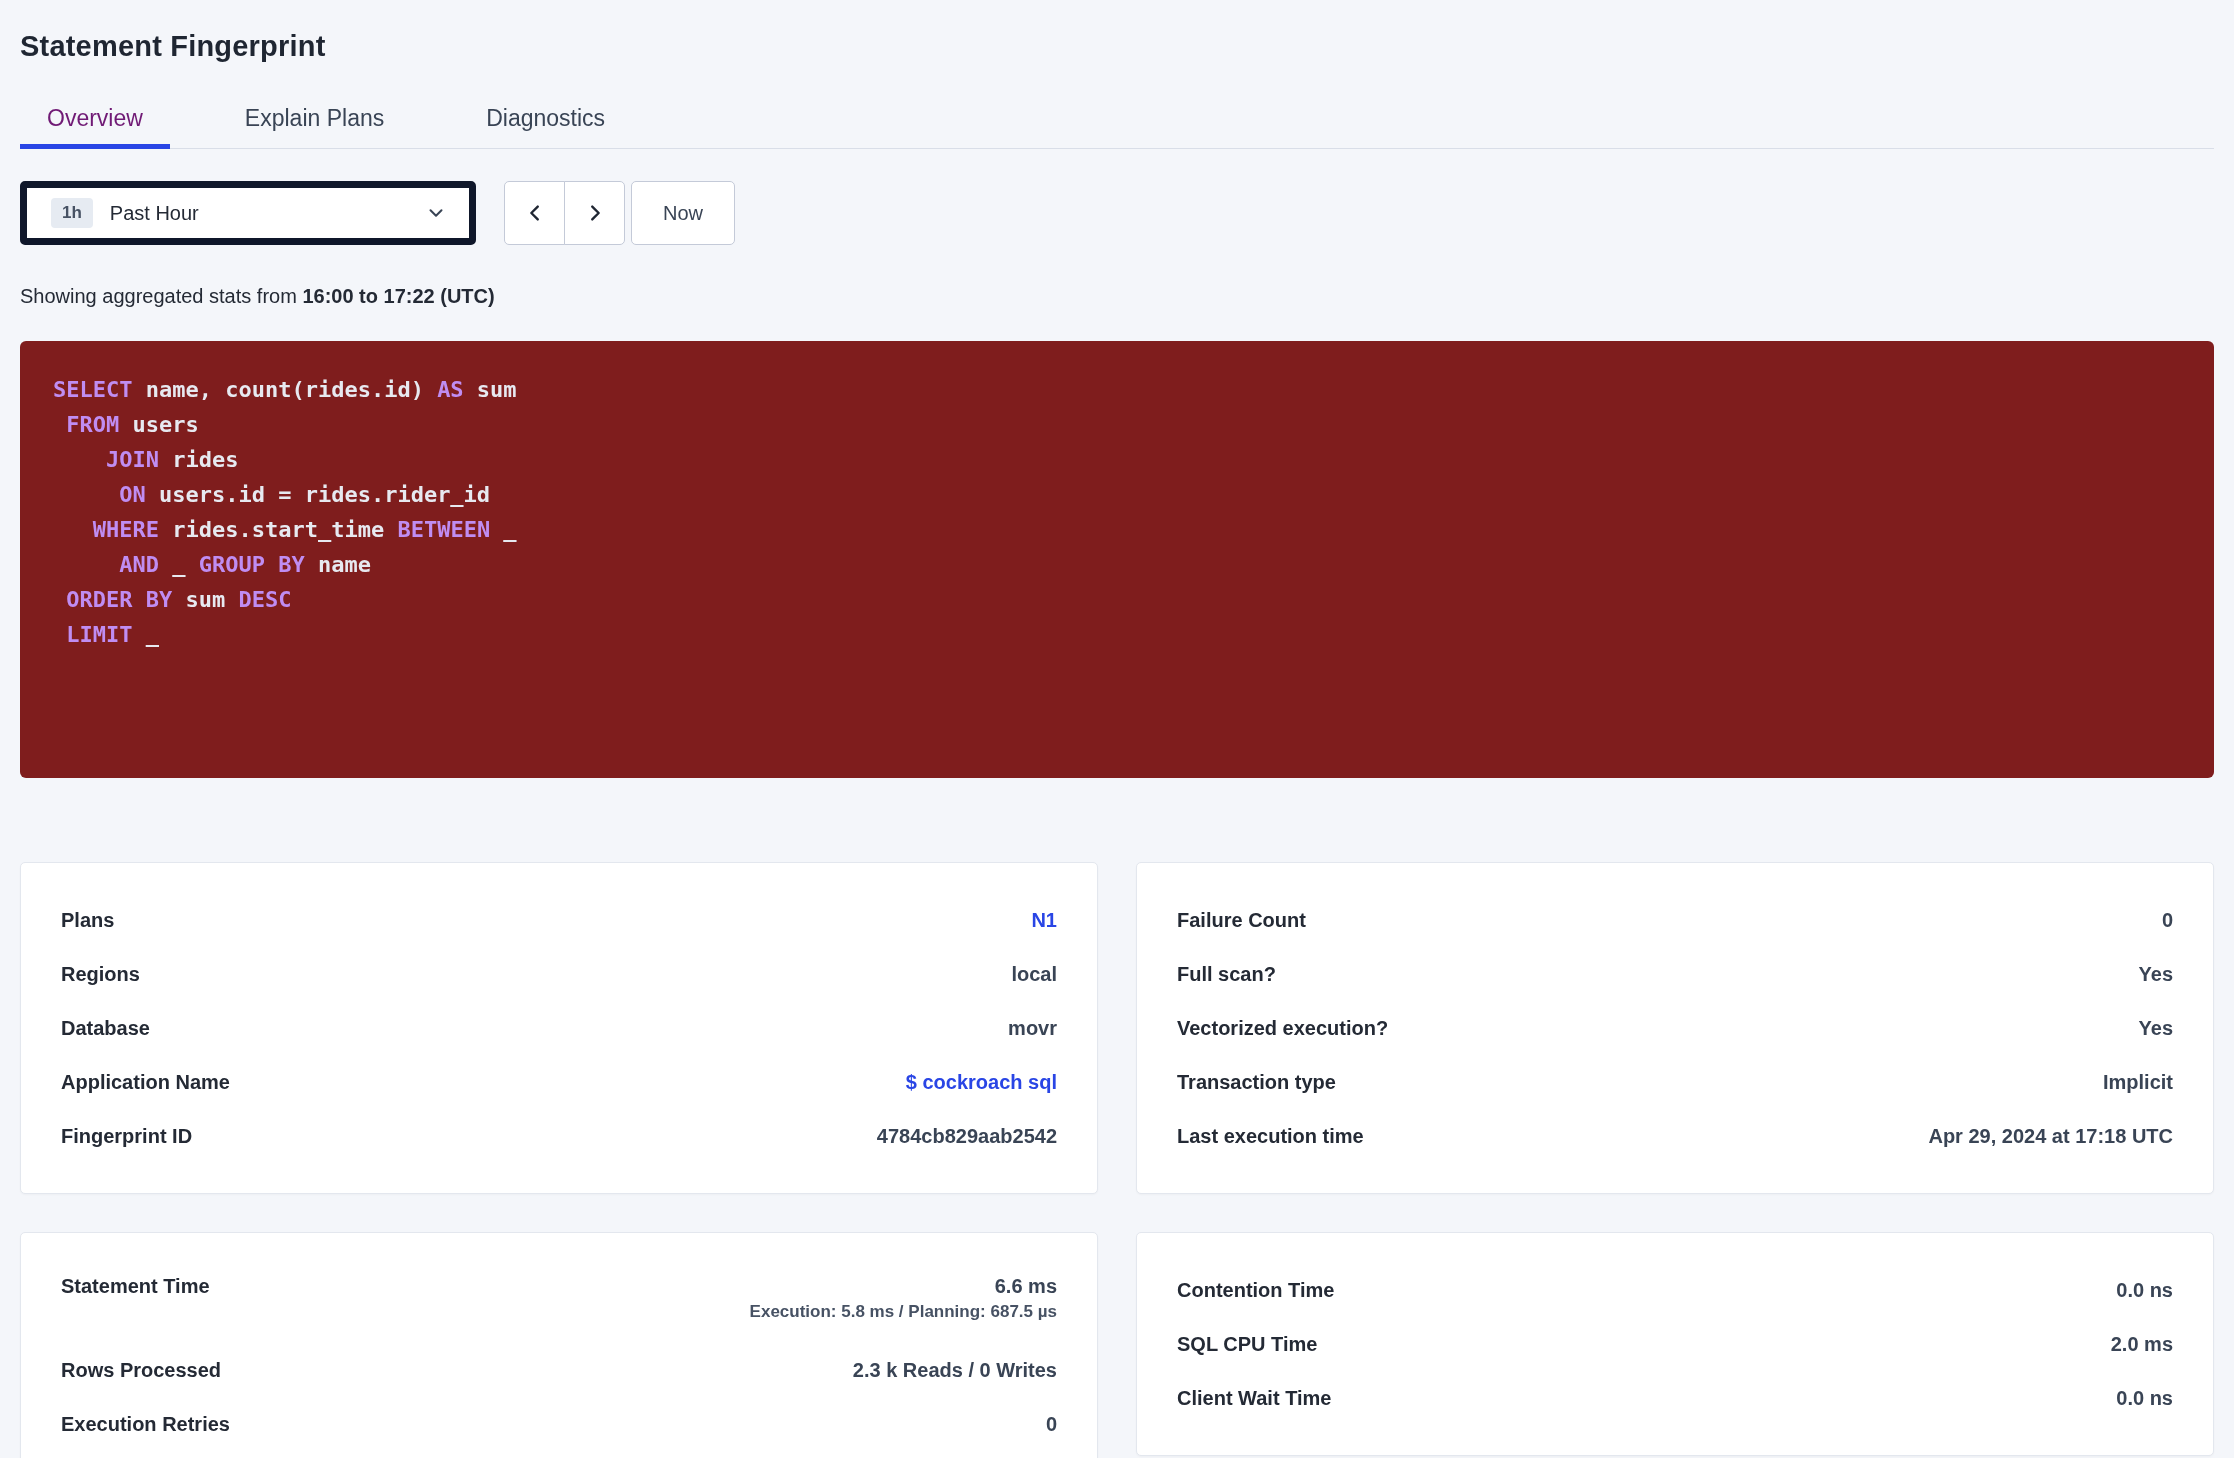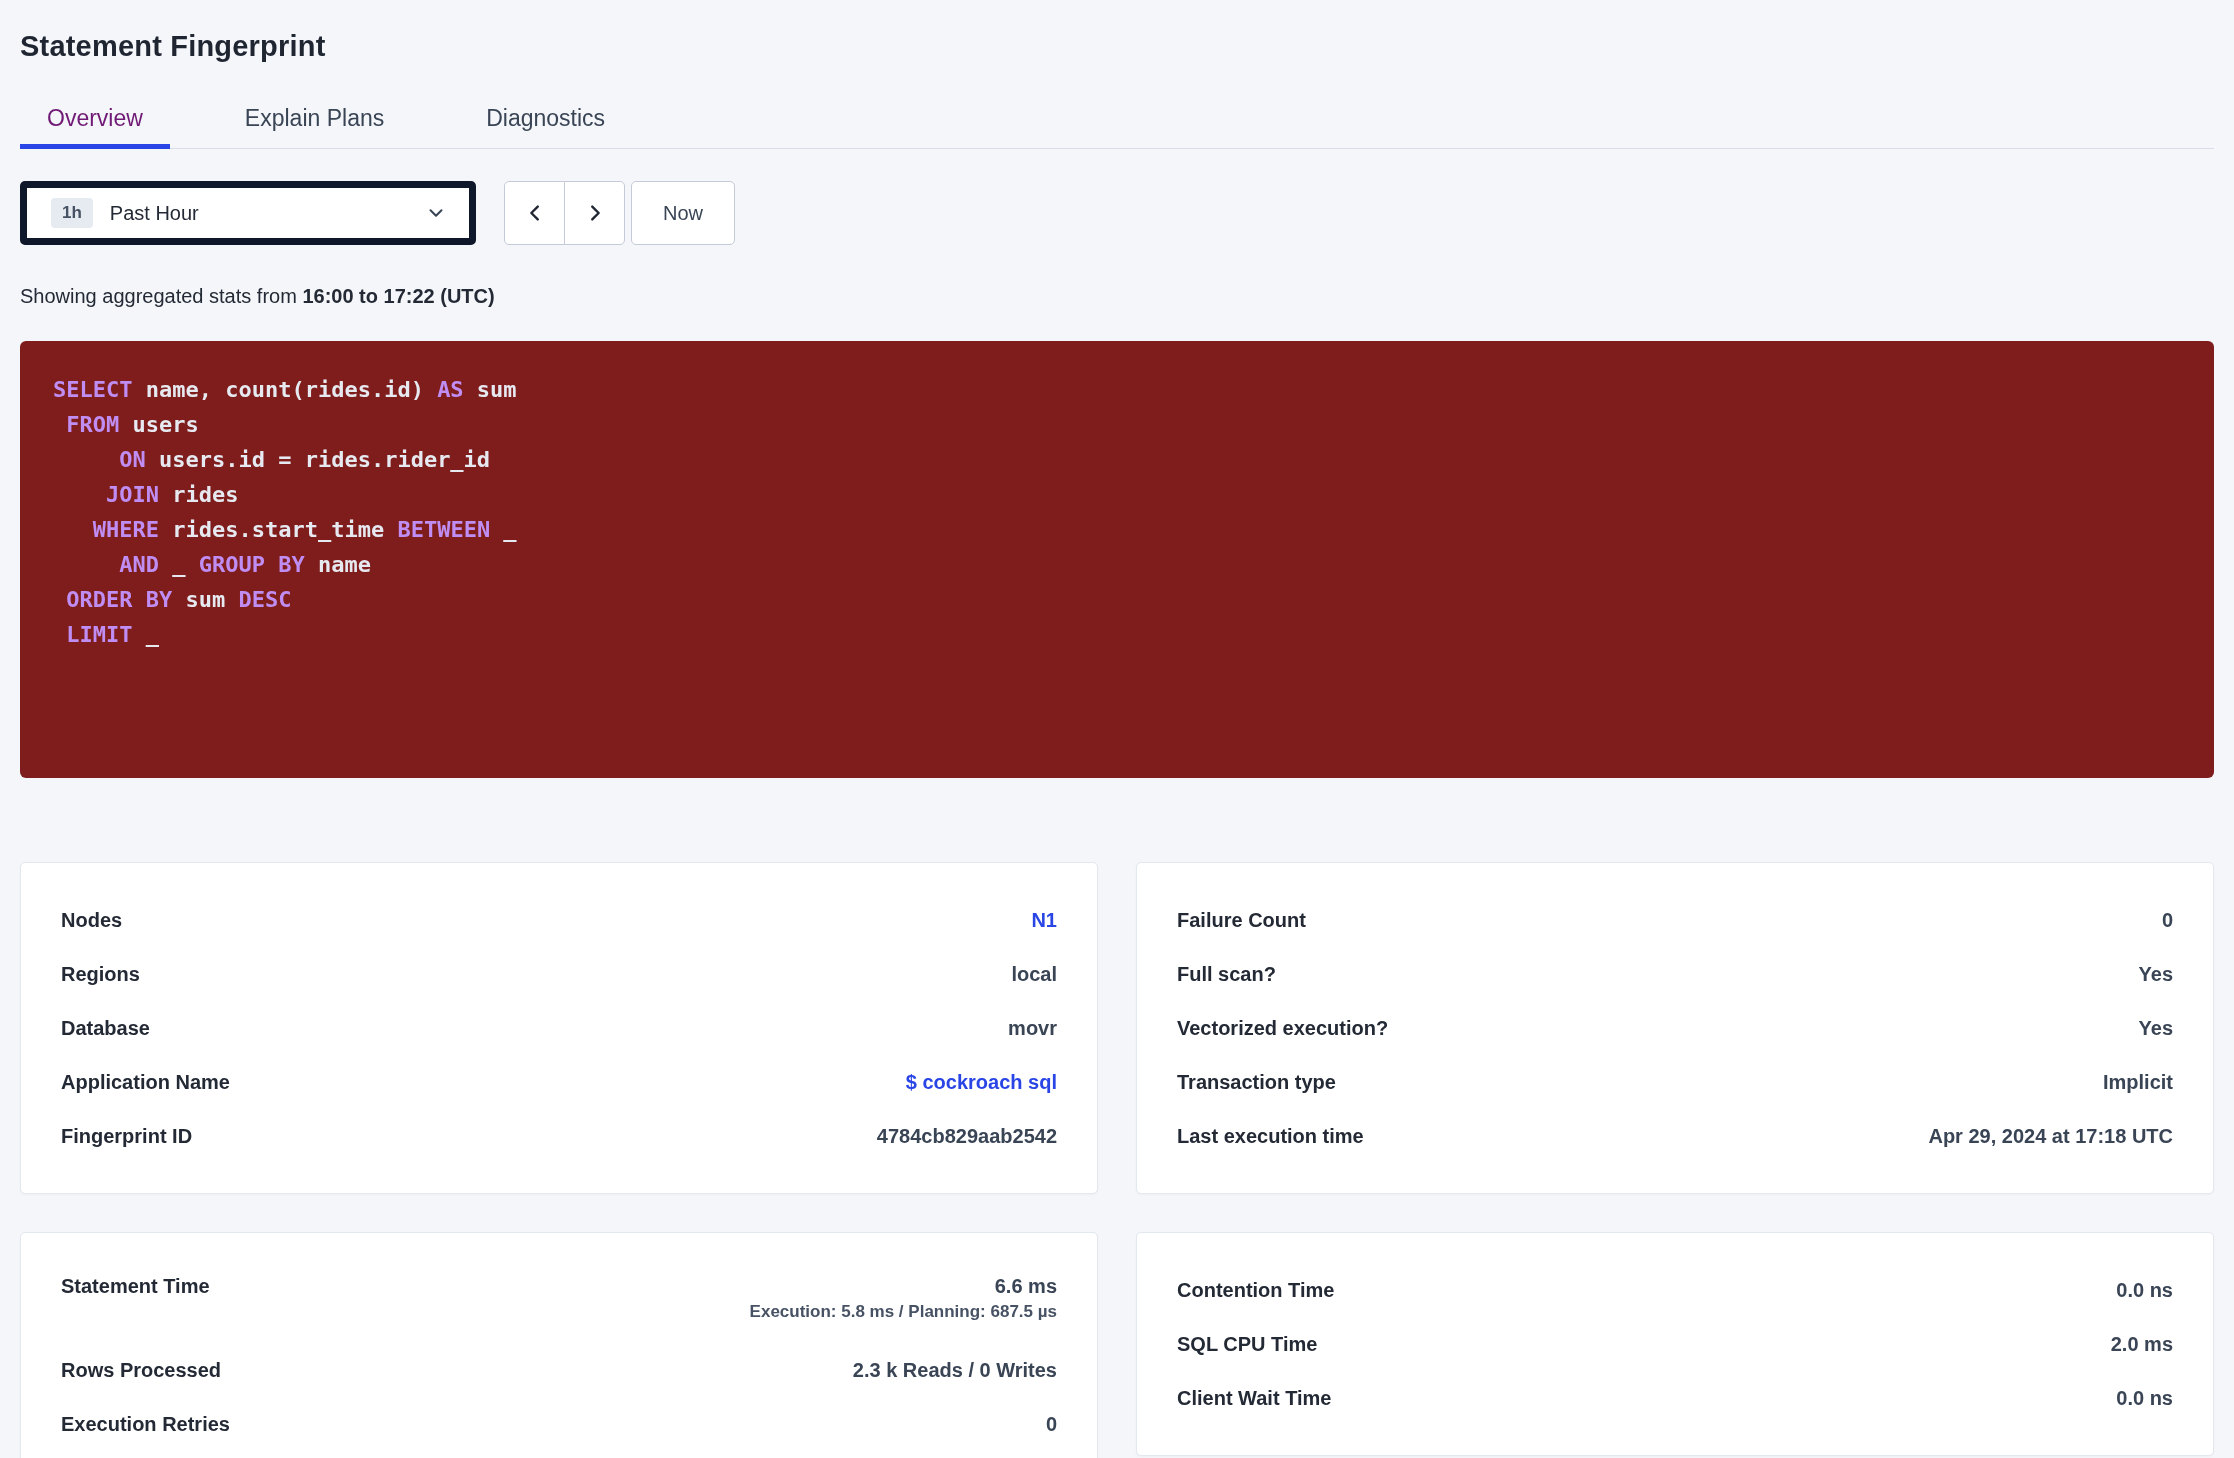--- a/index.html
+++ b/index.html
@@ -133,33 +133,33 @@
     </div>
     <button class="now-btn">Now</button>
   </div>
 
   <p class="caption"><span>Showing aggregated stats from </span><strong>16:00 to 17:22 (UTC)</strong></p>
 
   <div class="sql-box">
     <div>
         <div class="sql-line"><span class="kw">SELECT</span><span> name, count(rides.id) </span><span class="kw">AS</span><span> sum</span></div>
         <div class="sql-line"><span> </span><span class="kw">FROM</span><span> users</span></div>
+        <div class="sql-line"><span>    </span><span class="kw">JOIN</span><span> rides</span></div>
         <div class="sql-line"><span>     </span><span class="kw">ON</span><span> users.id = rides.rider_id</span></div>
-        <div class="sql-line"><span>    </span><span class="kw">JOIN</span><span> rides</span></div>
         <div class="sql-line"><span>   </span><span class="kw">WHERE</span><span> rides.start_time </span><span class="kw">BETWEEN</span><span> _</span></div>
         <div class="sql-line"><span>     </span><span class="kw">AND</span><span> _ </span><span class="kw">GROUP BY</span><span> name</span></div>
         <div class="sql-line"><span> </span><span class="kw">ORDER BY</span><span> sum </span><span class="kw">DESC</span></div>
         <div class="sql-line"><span> </span><span class="kw">LIMIT</span><span> _</span></div>
       </div>
   </div>
 
   <div class="cards">
     <div class="card">
         <div class="stat-row">
-          <span class="stat-label">Nodes</span>
+          <span class="stat-label">Plans</span>
           <span class="stat-value-wrap">
             <span class="stat-value link">N1</span>
           </span>
         </div>
         <div class="stat-row">
           <span class="stat-label">Regions</span>
           <span class="stat-value-wrap">
             <span class="stat-value">local</span>
           </span>
         </div>

